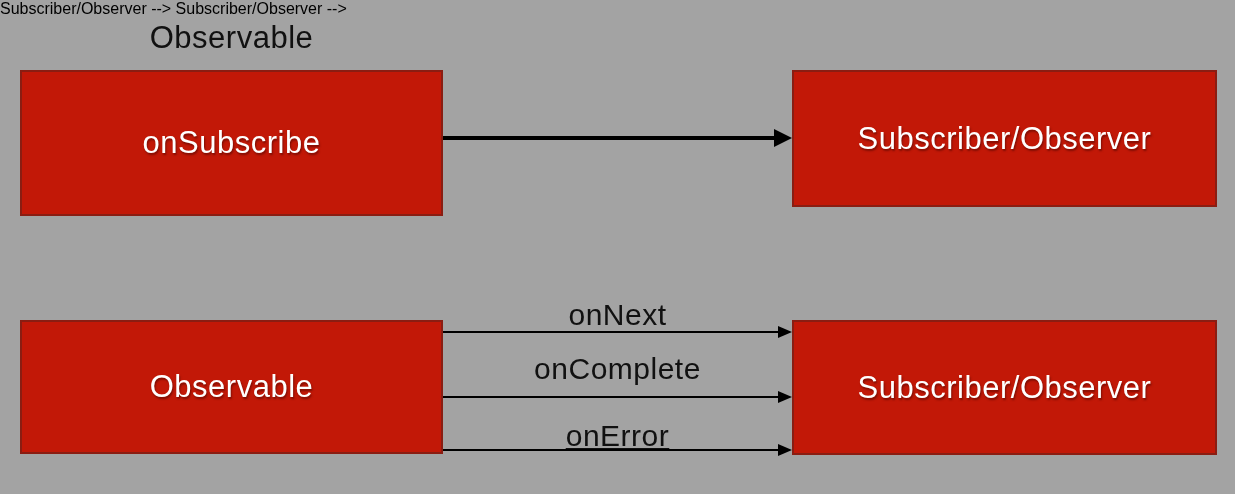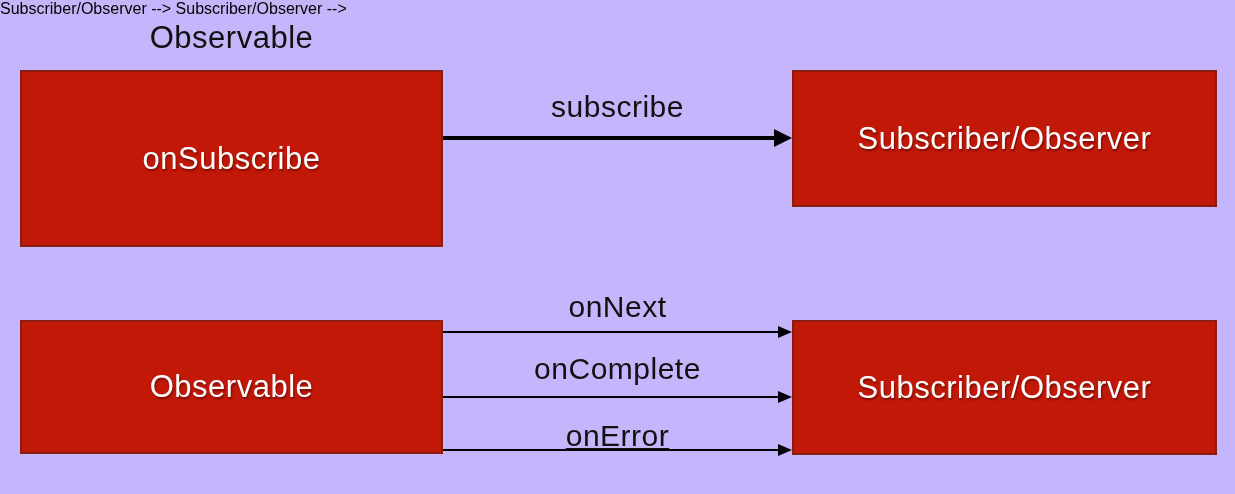--- a/index.html
+++ b/index.html
@@ -5,21 +5,21 @@
   html, body {
     margin: 0;
     padding: 0;
     background: #ffffff;
     font-family: "Liberation Sans", "DejaVu Sans", sans-serif;
   }
   .canvas {
     position: relative;
     width: 1235px;
     height: 494px;
-    background: #c4b5fd;
+    background: #a3a3a3;
     overflow: hidden;
   }
   .section-title {
     position: absolute;
     left: 20px;
     top: 20px;
     width: 423px;
     text-align: center;
     font-size: 31px;
     color: #111111;
@@ -31,21 +31,21 @@
     border: 2px solid #8a1d12;
     box-sizing: border-box;
     display: flex;
     align-items: center;
     justify-content: center;
     color: #ffffff;
     font-size: 31px;
     text-shadow: 1px 2px 2px rgba(70, 5, 0, 0.55);
     letter-spacing: 0.5px;
   }
-  .box-top-left    { left: 20px;  top: 70px;  width: 423px; height: 177px; }
+  .box-top-left    { left: 20px;  top: 70px;  width: 423px; height: 146px; }
   .box-top-right   { left: 792px; top: 70px;  width: 425px; height: 137px; }
   .box-bottom-left { left: 20px;  top: 320px; width: 423px; height: 134px; }
   .box-bottom-right{ left: 792px; top: 320px; width: 425px; height: 135px; }
 
   .arrow {
     position: absolute;
     left: 443px;
     width: 349px;
   }
   .arrow .arrow-line {
@@ -82,35 +82,34 @@
   .arrow-label {
     position: absolute;
     left: 443px;
     width: 349px;
     text-align: center;
     font-size: 30px;
     color: #111111;
     letter-spacing: 0.5px;
   }
   .label-subscribe  { top: 90px; }
-  .label-onnext     { top: 290px; }
+  .label-onnext     { top: 298px; }
   .label-oncomplete { top: 352px; }
   .label-onerror    { top: 419px; text-decoration: underline; }
 </style>
 </head>
 <body>
 
 <div class="canvas">
 
    Subscriber/Observer --&gt;
   <div class="section-title">Observable</div>
 
   <div class="box box-top-left">onSubscribe</div>
 
-  <div class="arrow-label label-subscribe">subscribe</div>
 
   <div class="arrow thick">
     <span class="arrow-line"></span>
     <span class="arrow-head"></span>
   </div>
 
   <div class="box box-top-right">Subscriber/Observer</div>
 
    Subscriber/Observer --&gt;
   <div class="box box-bottom-left">Observable</div>

